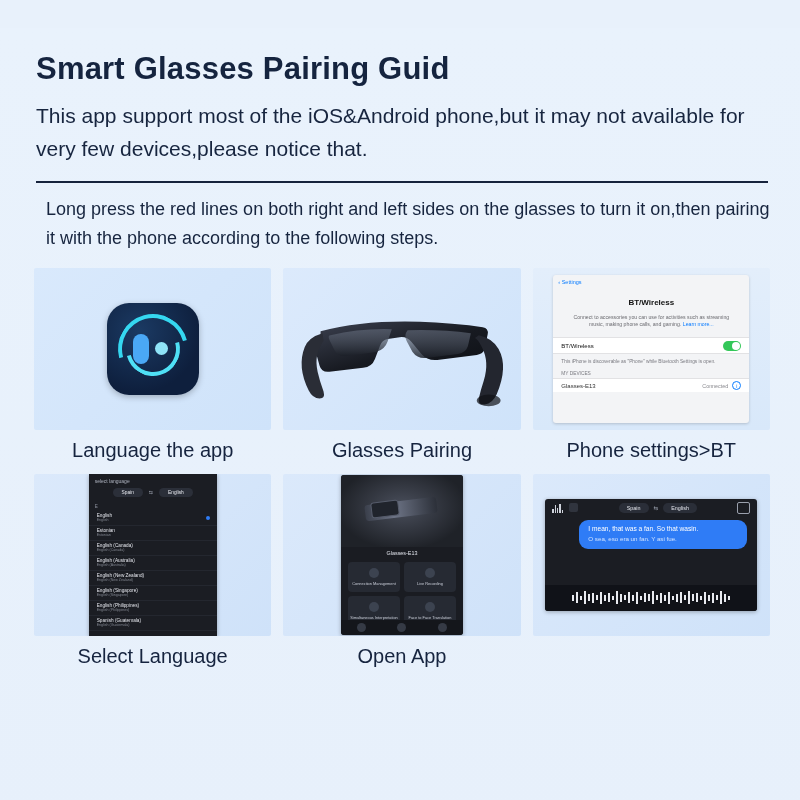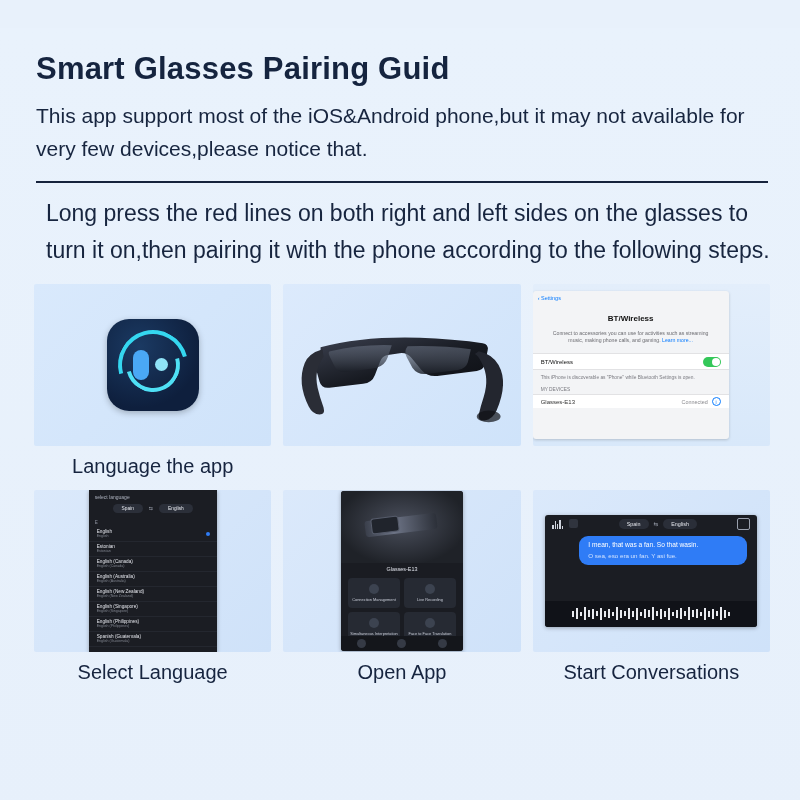--- a/index.html
+++ b/index.html
@@ -37,21 +37,21 @@
     color: #17253f;
     margin: 0 0 16px 2px;
     max-width: 730px;
   }
   .divider {
     height: 2px;
     background: #16233c;
     margin: 4px 2px 12px 2px;
   }
   .instruction {
-    font-size: 23px;
+    font-size: 18px;
     line-height: 1.62;
     color: #17253f;
     margin: 0 0 14px 12px;
     max-width: 740px;
   }
   .grid {
     display: grid;
     grid-template-columns: repeat(3, 1fr);
     column-gap: 12px;
     row-gap: 4px;
@@ -106,21 +106,21 @@
     background: #4aa8f5;
   }
   .appicon .dot {
     position: absolute; left: 48px; width: 13px; height: 13px; border-radius: 50%;
     background: #8fe3f7;
   }
 
   
   .t2 { background: linear-gradient(135deg, #dceafc 0%, #cfe3fa 100%); }
   
-  .t3 { background: linear-gradient(180deg, #e3eefb 0%, #d8e8fa 100%); display:flex; align-items:center; justify-content:flex-start;}
+  .t3 { background: linear-gradient(180deg, #e3eefb 0%, #d8e8fa 100%); display:flex; align-items:center; justify-content:center;}
   .phone-bt {
     width: 196px; height: 148px; background: #f3f4f6; border-radius: 3px;
     box-shadow: 0 1px 3px rgba(0,0,0,.18);
     font-size: 5.2px; color: #333; padding: 4px 0 0 0; box-sizing: border-box;
     position: relative; overflow: hidden;
   }
   .bt-back { font-size: 5.5px; color:#0a7cff; padding-left:5px; }
   .bt-title { text-align:center; font-size:8px; font-weight:600; margin-top:13px; color:#111; }
   .bt-desc { font-size:5.2px; color:#6b6b70; text-align:center; padding:7px 20px 0 20px; line-height:1.5; }
   .bt-link { color:#0a7cff; }
@@ -244,20 +244,21 @@
             </linearGradient>
           </defs>
           <path d="M38 62 q60 -16 150 -6 l14 2 q6 1 5 7 l-3 14 q-1 6 -8 7 l-40 5 q-10 1 -16 -6 l-10 -12 q-5 -6 -12 -5 l-12 2 q-6 1 -8 7 l-5 13 q-3 8 -12 9 l-34 4 q-8 1 -10 -6 l-5 -18 q-2 -8 6 -11 z" fill="url(#fr)"></path>
           <path d="M48 66 q30 -7 62 -6 l-4 12 q-3 9 -12 11 l-30 4 q-9 1 -12 -6 l-5 -10 q-2 -5 1 -5 z" fill="url(#lens)"></path>
           <path d="M126 61 q34 -1 64 3 l-3 13 q-2 7 -10 8 l-32 4 q-9 1 -14 -6 l-6 -11 q-3 -6 1 -11 z" fill="url(#lens)"></path>
           <path d="M198 66 q14 3 20 14 q10 18 -2 46 q-4 9 -12 10 q-7 1 -6 -6 q2 -9 5 -18 q6 -19 -2 -34 q-4 -8 -7 -9 z" fill="#23262f"></path>
           <path d="M40 64 q-14 4 -18 14 q-8 20 4 44 q4 8 11 8 q6 0 4 -7 q-4 -11 -6 -20 q-4 -18 6 -31 z" fill="#2a2d36"></path>
           <ellipse cx="208" cy="132" rx="12" ry="6" fill="#0f1116" opacity=".7"></ellipse>
         </svg>
       </div>
+      <div class="caption">Glasses Pairing</div>
     </div>
 
     <div class="cell">
       <div class="thumb t3">
         <div class="phone-bt">
           <div class="bt-back">‹ <span>Settings</span></div>
           <div class="bt-title">BT/Wireless</div>
           <div class="bt-desc"><span>Connect to accessories you can use for activities such as streaming music, making phone calls, and gaming.</span> <span class="bt-link">Learn more...</span></div>
           <div class="bt-row">
             <span>BT/Wireless</span>
@@ -267,20 +268,21 @@
           <div class="bt-section">MY DEVICES</div>
           <div class="bt-dev">
             <span>Glasses-E13</span>
             <span class="right">
               <span>Connected</span>
               <span class="info-i">i</span>
             </span>
           </div>
         </div>
       </div>
+      <div class="caption">Phone settings&gt;BT</div>
     </div>
 
     <div class="cell">
       <div class="thumb t5">
         <div class="phone-lang">
           <div class="lang-head">select language</div>
           <div class="lang-switch">
             <span class="lang-chip">Spain</span>
             <span class="lang-arrows">⇆</span>
             <span class="lang-chip">English</span>
@@ -423,17 +425,16 @@
               <i style="height:12px"></i>
               <i style="height:6px"></i>
             <i style="height:10px"></i>
               <i style="height:5px"></i>
               <i style="height:13px"></i>
               <i style="height:8px"></i>
               <i style="height:4px"></i>
           </div>
         </div>
       </div>
-      <div class="caption">Start Conversations</div>
     </div>
 
   </div>
 </div>
 
 </body></html>

